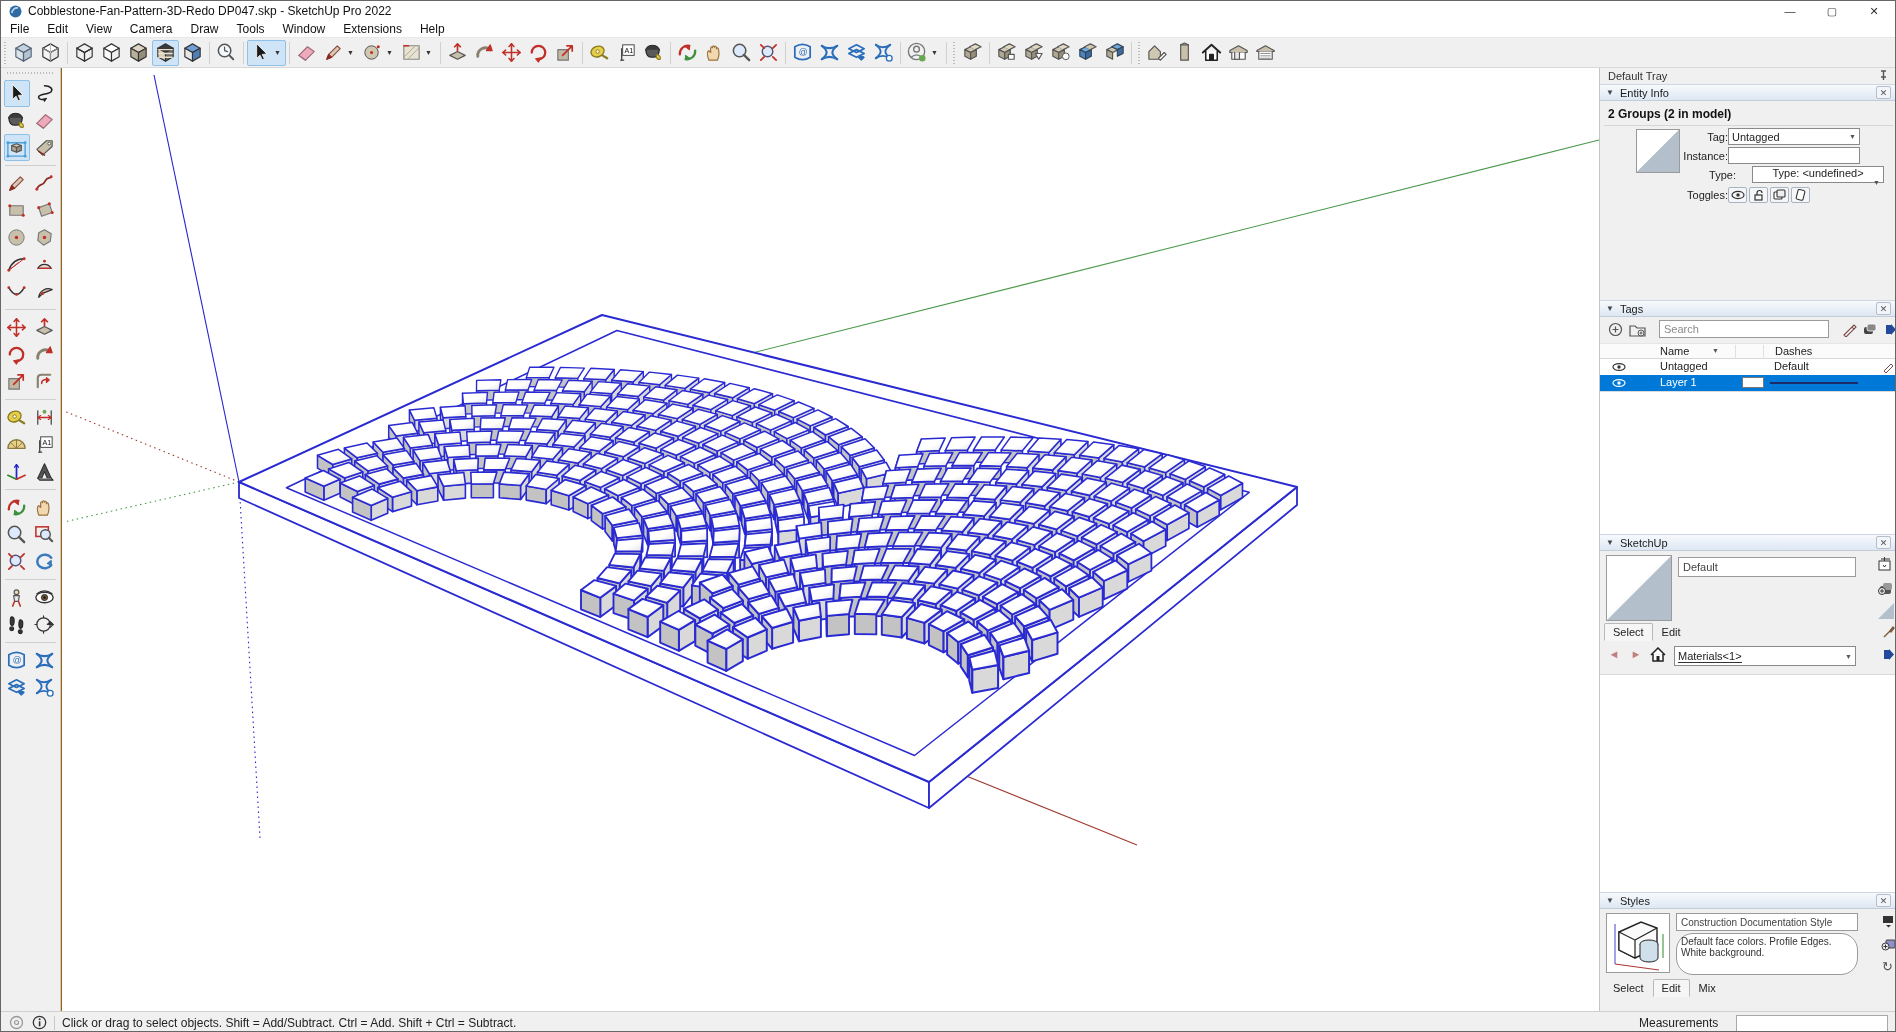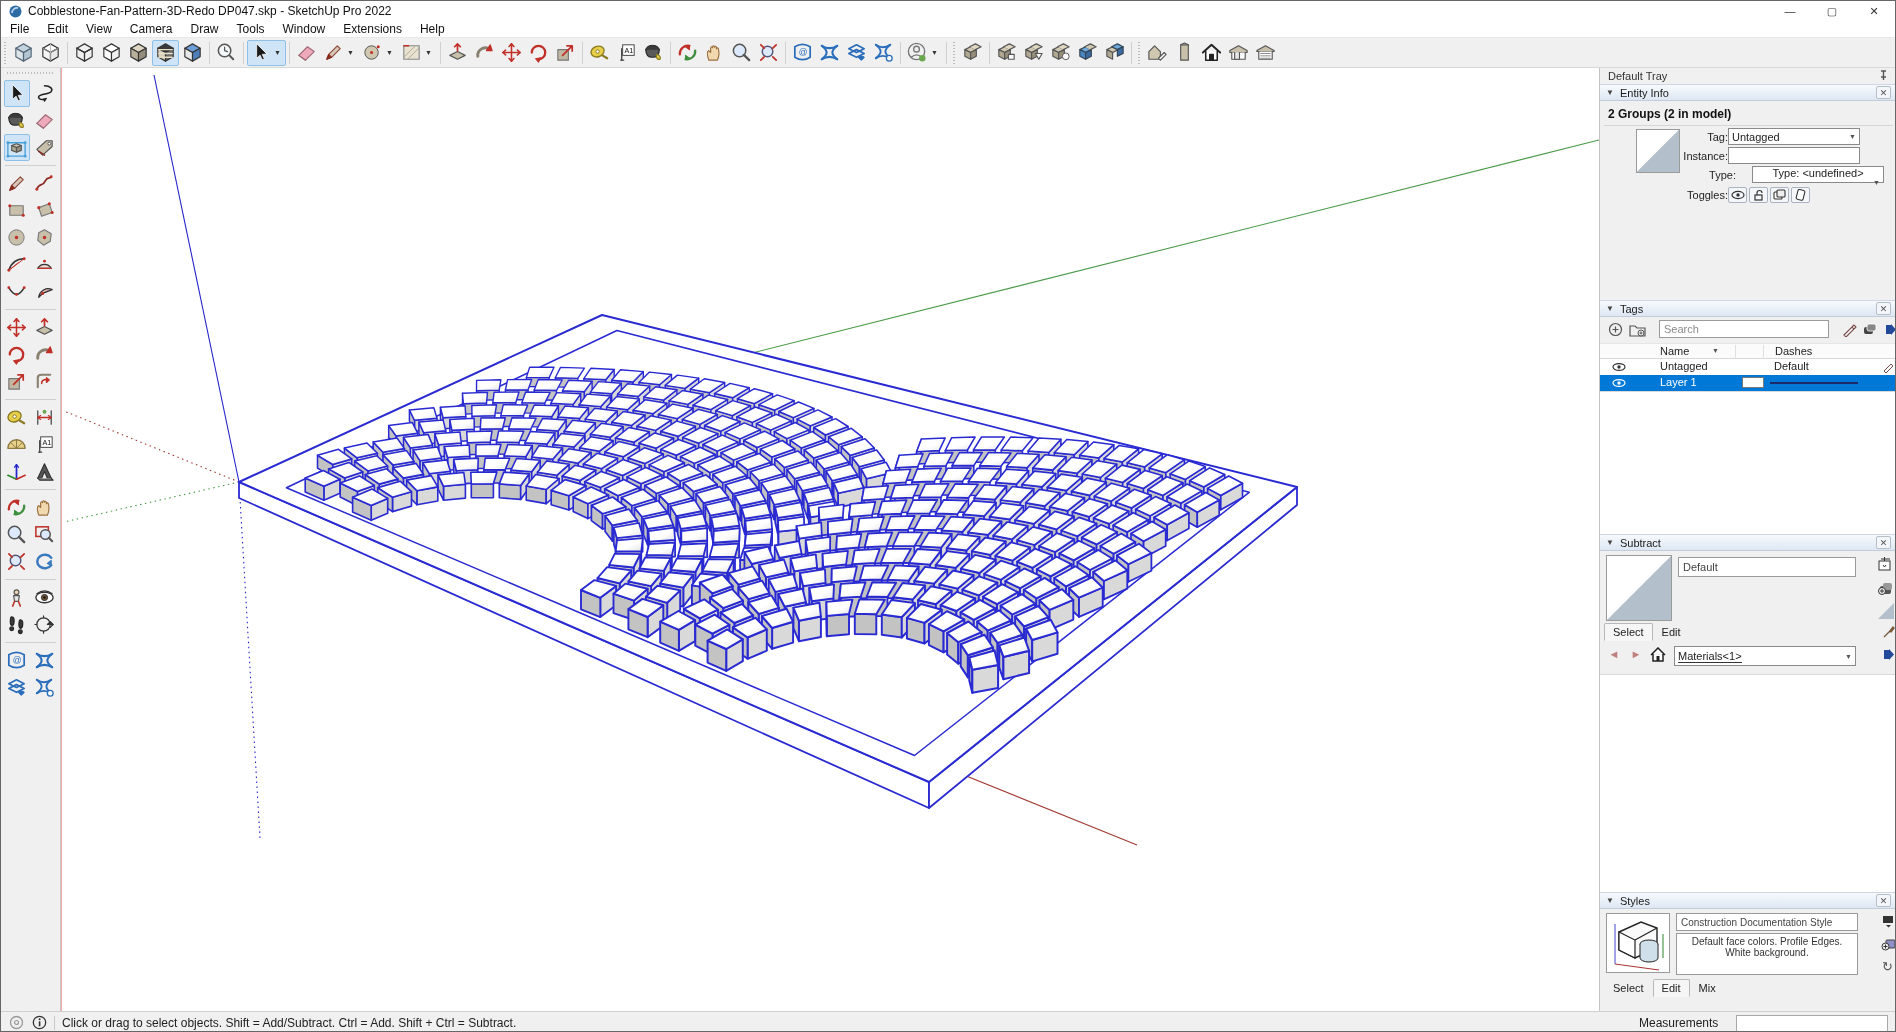--- a/index.html
+++ b/index.html
@@ -1,17 +1,17 @@
 <!DOCTYPE html>
 <html><head>
 <meta charset="utf-8">
 <style>
   html,body{margin:0;padding:0;background:#888;}
   *{box-sizing:border-box;font-family:"Liberation Sans",sans-serif;}
-  #app{position:relative;width:1896px;height:1032px;background:#fca5a5;overflow:hidden;border:1px solid #666;}
+  #app{position:relative;width:1896px;height:1032px;background:#a16207;overflow:hidden;border:1px solid #666;}
   
   .titlebar{position:absolute;left:0;top:0;width:100%;height:20px;background:#fff;display:flex;align-items:center;font-size:12px;color:#111;}
   .titlebar .appicon{margin:0 6px 0 8px;width:13px;height:13px;}
   .winbtns{margin-left:auto;display:flex;height:20px;}
   .winbtn{width:42px;height:20px;display:flex;align-items:center;justify-content:center;font-size:11px;color:#333;}
   
   .menubar{position:absolute;left:0;top:20px;width:100%;height:17px;background:#fff;display:flex;align-items:center;font-size:12px;color:#111;border-bottom:1px solid #e8e8e8;}
   .menuitem{padding:1px 9px;}
   
   .toolbar{position:absolute;left:0;top:37px;width:100%;height:30px;background:#f0f0f0;display:flex;align-items:center;border-bottom:1px solid #d8d8d8;}
@@ -1832,21 +1832,21 @@
               </svg></span>
             <span style="position:absolute;left:60px;top:1px;">Layer 1</span>
             <span style="position:absolute;left:142px;top:2px;width:22px;height:11px;background:#fff;border:1px solid #777;"></span>
             <span style="position:absolute;left:170px;top:7px;width:88px;height:2px;background:#1a2a6a;"></span>
           </div>
         </div>
       <div class="whitelist" style="height:143px;"></div>
 
       <div class="sechdr">
         <span class="tri">▼</span>
-        <span>Subtract</span>
+        <span>SketchUp</span>
         <span class="xbtn">✕</span>
       </div>
       <div style="position:relative;height:123px;">
         <div class="thumb" style="left:6px;top:4px;width:66px;height:66px;">
           <svg width="64" height="64">
               <rect width="64" height="64" fill="#fff"></rect>
               <path d="M0 64 L64 0 L64 64 Z" fill="#b3c0cb"></path>
             </svg>
         </div>
         <div class="mat-field" style="left:78px;top:6px;width:178px;height:20px;">
@@ -1902,21 +1902,21 @@
             <path d="M12 18 L28 26 L28 44 L12 36 Z" fill="#fff" stroke="#222" stroke-width="1.2"></path>
             <path d="M28 26 L50 14" stroke="#222" stroke-width="1.2" fill="none"></path>
             <ellipse cx="42" cy="30" rx="9" ry="4" fill="#cfe0ea" stroke="#222"></ellipse>
             <path d="M33 30 v14 a9 4 0 0 0 18 0 v-14" fill="#cfe0ea" stroke="#222"></path>
             <path d="M56 20 v24" stroke="#2a8a2a" stroke-width="1"></path>
           </svg>
         </div>
         <div class="mat-field" style="left:76px;top:4px;width:182px;height:18px;font-size:10px;">
           <span>Construction Documentation Style</span>
         </div>
-        <div class="mat-field" style="left:76px;top:24px;width:182px;height:42px;font-size:10px;align-items:center;flex-direction:column;padding-top:2px;color:#333;">
+        <div class="mat-field" style="left:76px;top:24px;width:182px;height:42px;font-size:10px;align-items:flex-start;flex-direction:column;padding-top:2px;color:#333;border-radius:17px;">
           <span>Default face colors. Profile Edges.</span>
           <span>White background.</span>
         </div>
         <span style="position:absolute;left:282px;top:6px;"><svg width="13" height="13">
               <rect x="1" y="1" width="10" height="7" fill="#333"></rect>
               <path d="M4 10 l2.5 2.5 L9 10 Z" fill="#333"></path>
             </svg></span>
         <span style="position:absolute;left:281px;top:28px;"><svg width="15" height="14">
               <rect x="5" y="3" width="9" height="8" rx="1" fill="#9090c8" stroke="#444"></rect>
               <circle cx="4.5" cy="9.5" r="3.5" fill="#f0f0f0" stroke="#333"></circle>

